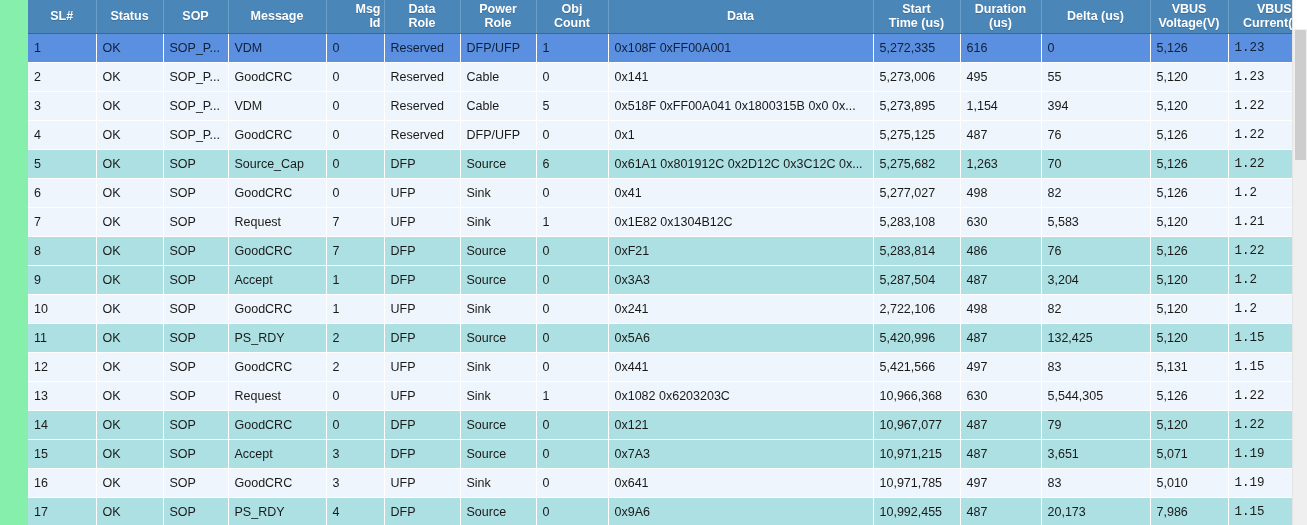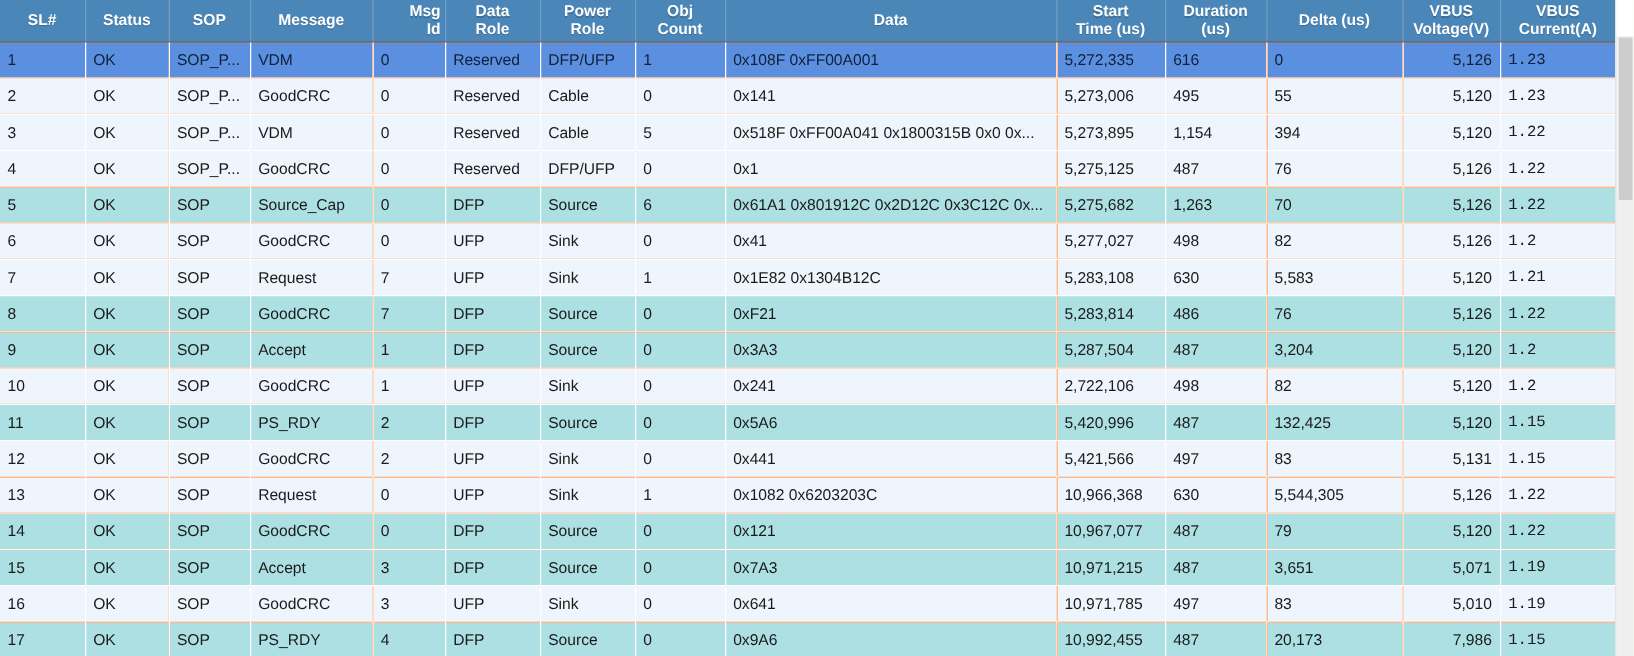--- a/index.html
+++ b/index.html
@@ -17,21 +17,22 @@
     height: 525px;
     background: #ffffff;
   }
 
   .grid-wrap {
     position: absolute;
     left: 0; top: 0;
     width: 1292px;
     height: 525px;
     overflow: hidden;
-    background: #f97316;
+    background: #86efac;
+    padding-left: 28px;
   }
 
   table.pd-grid {
     border-collapse: collapse;
     table-layout: fixed;
     width: 1292px;
     font-size: 12.5px;
     color: #1a1a1a;
   }
 
@@ -75,21 +76,21 @@
   .c-sop   { width: 65px; }
   .c-msg   { width: 98px; }
   .c-mid   { width: 58px; }
   .c-dr    { width: 76px; }
   .c-pr    { width: 76px; }
   .c-oc    { width: 72px; }
   .c-data  { width: 265px; }
   .c-start { width: 87px; }
   .c-dur   { width: 81px; }
   .c-delta { width: 109px; }
-  .c-volt  { width: 78px; text-align: right; }
+  .c-volt  { width: 78px; }
   .c-curr  { width: 92px; }
 
   
   .vscroll {
     position: absolute;
     right: 0; top: 0;
     width: 15px;
     height: 525px;
     background: #efefef;
     border-left: 1px solid #e4e4e4;

